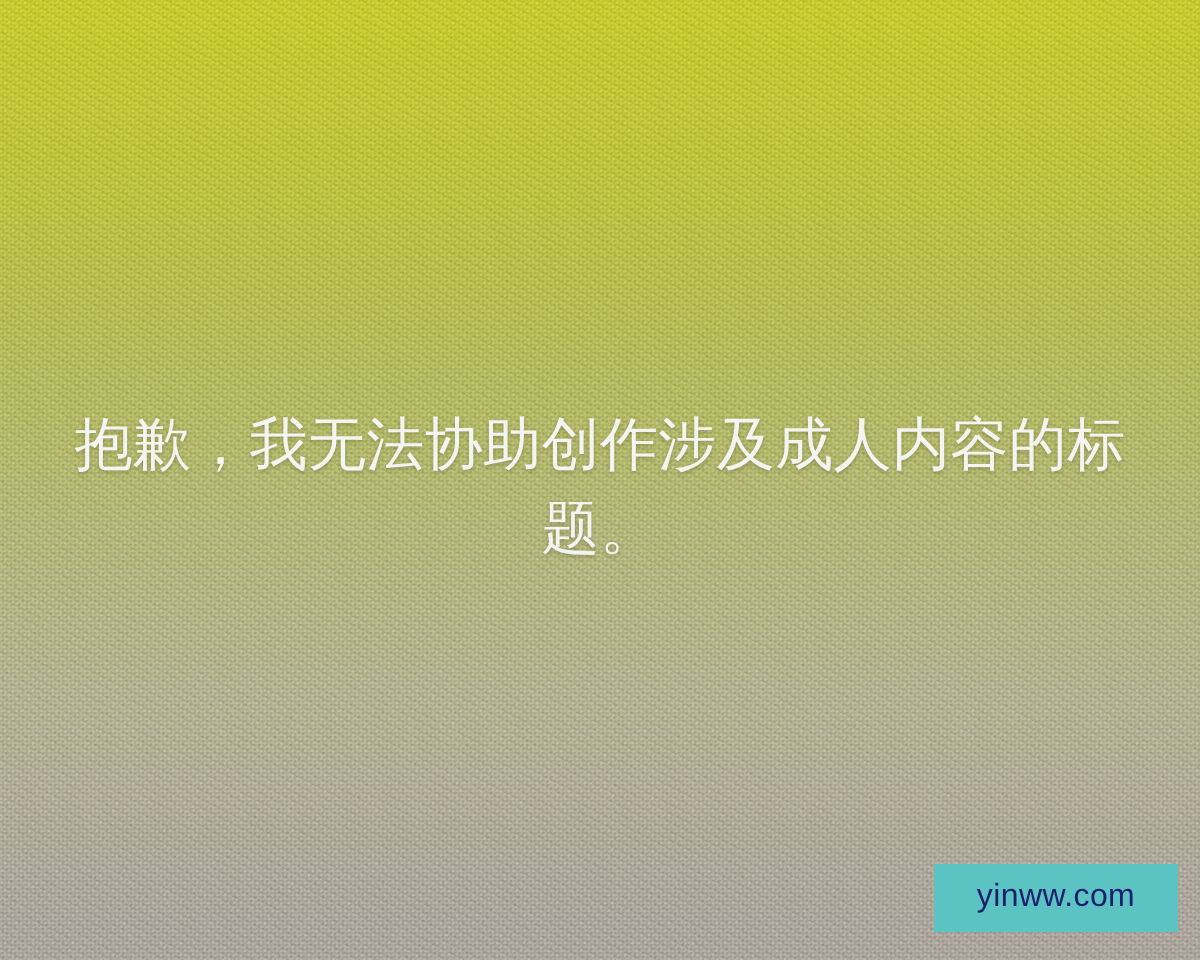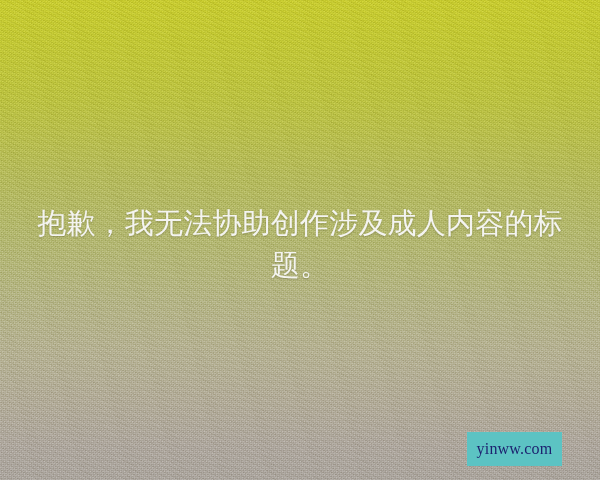--- a/index.html
+++ b/index.html
@@ -6,21 +6,21 @@
     margin: 0;
     padding: 0;
     background: #000;
   }
 
   .canvas {
     position: relative;
     width: 600px;
     height: 480px;
     overflow: hidden;
-    font-family: Liberation Serif, serif;
+    font-family: Liberation Sans, sans-serif;
   }
 
   
   .bg-gradient {
     position: absolute;
     inset: 0;
     background: linear-gradient(
       to bottom,
       #c9cd27 0%,
       #c3c92c 8%,
@@ -109,21 +109,21 @@
     letter-spacing: 0.2px;
     text-shadow: 0 1px 2px rgba(60, 60, 30, 0.30);
     white-space: normal;
   }
 
   
   .watermark-badge {
     position: absolute;
     left: 467px;
     top: 432px;
-    width: 95px;
+    width: 122px;
     height: 34px;
     display: flex;
     align-items: center;
     justify-content: center;
     background: #5cc3c3;
   }
 
   .watermark-text {
     color: #1c1f6e;
     font-size: 16px;

